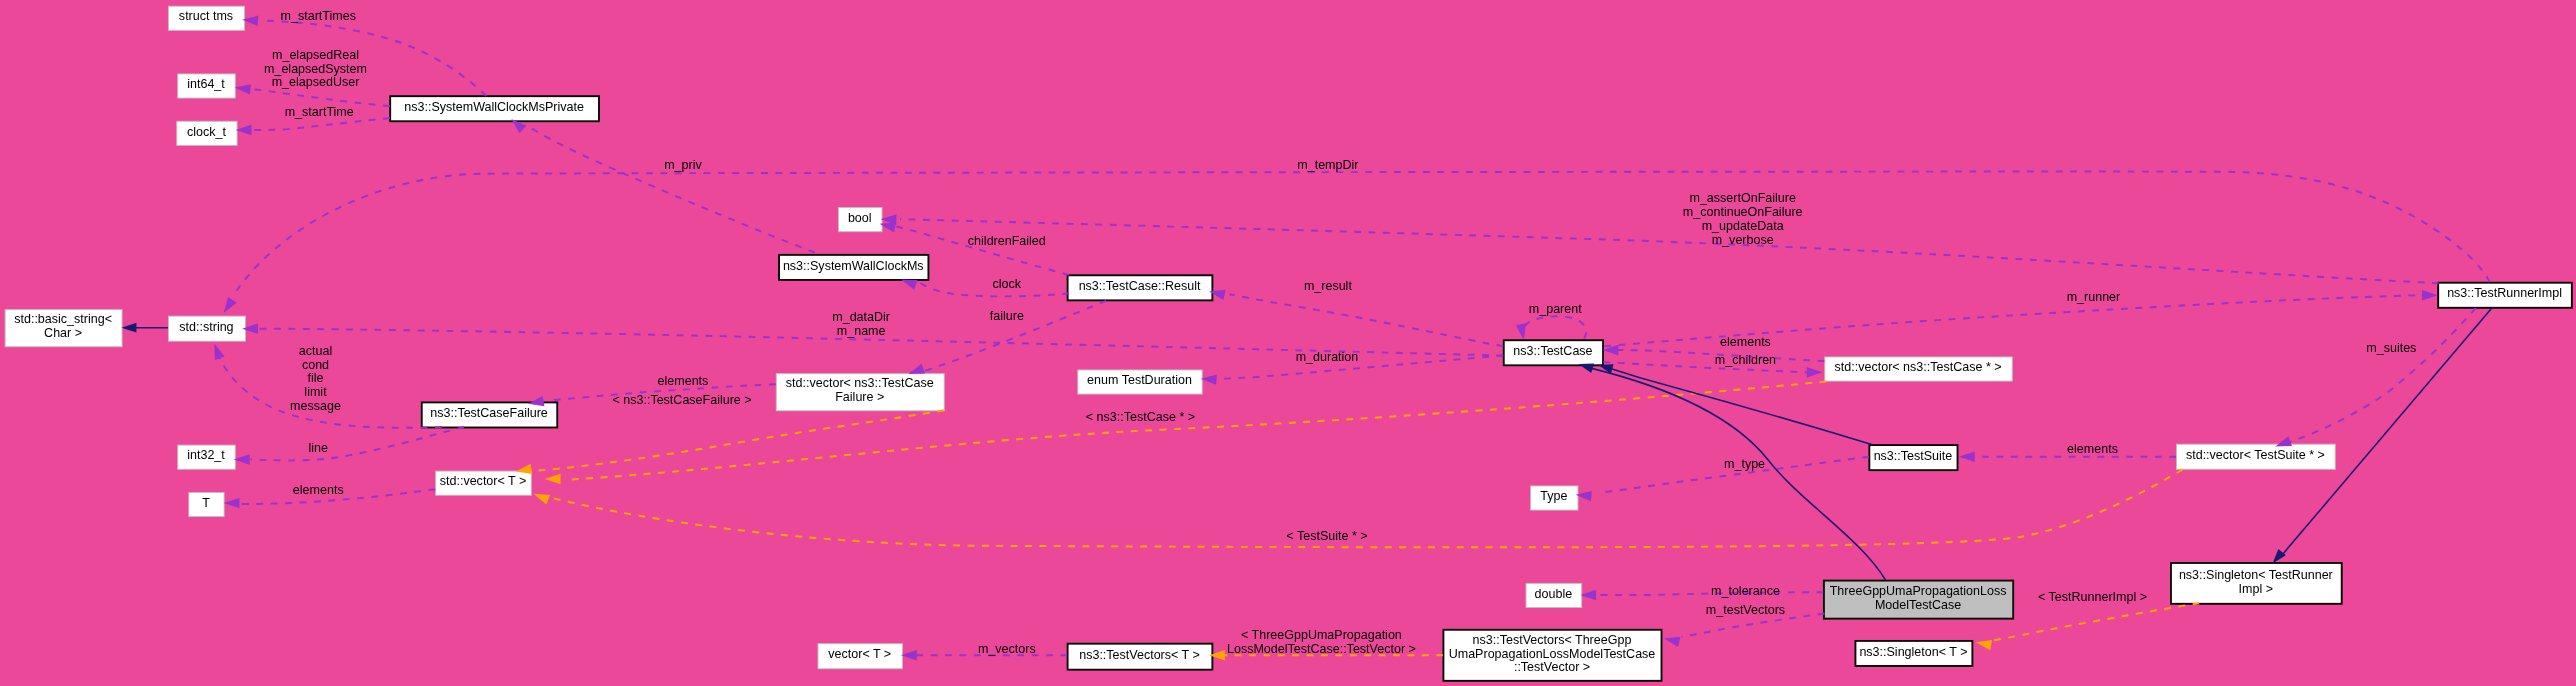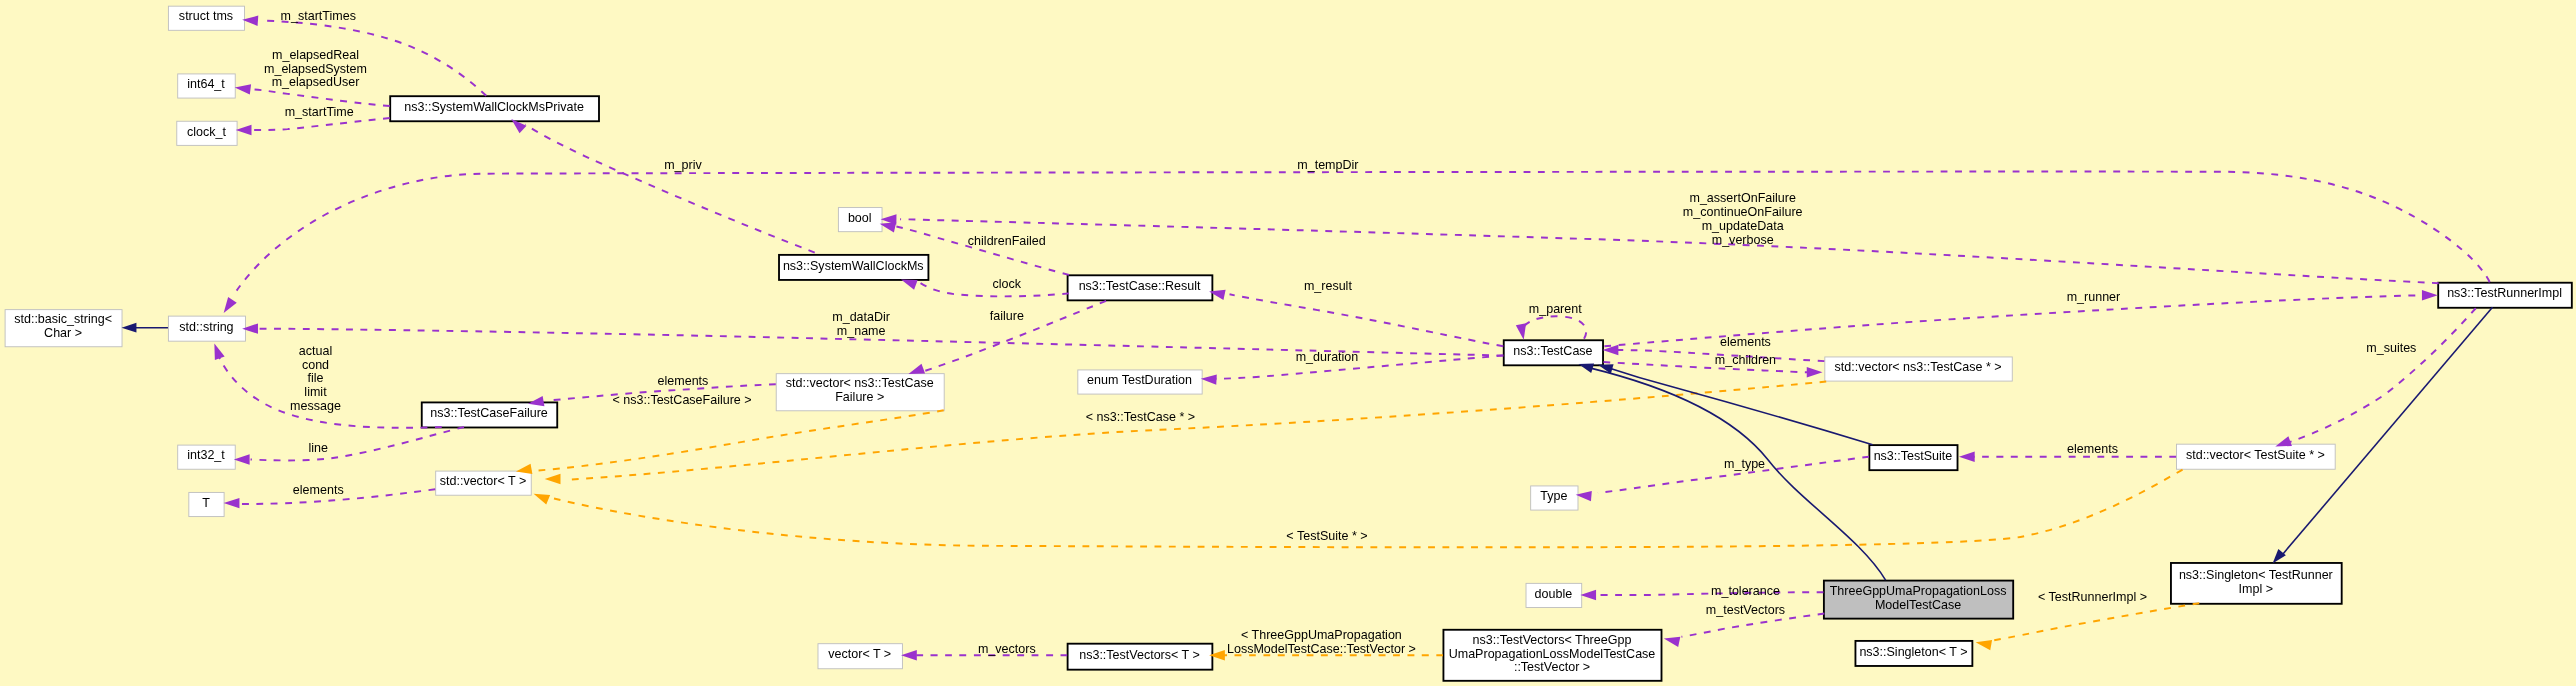--- a/index.html
+++ b/index.html
@@ -1,18 +1,18 @@
 <!DOCTYPE html>
 <html style="font-size:15px"><head>
 <meta charset="utf-8">
 <style>
   html,body{margin:0;padding:0;background:#ffffff;}
   body{width:2576px;height:687px;overflow:hidden;
        font-family:"Liberation Sans",sans-serif;}
-  #graph{position:relative;width:2576px;height:687px;background:#fef9c3;will-change:transform;}
+  #graph{position:relative;width:2576px;height:687px;background:#ec4899;will-change:transform;}
   svg{display:block;}
   text{font-family:"Liberation Sans",sans-serif;font-size:13.5px;fill:#000000;
        white-space:pre;dominant-baseline:alphabetic;}
   .edge-line{stroke-linecap:butt;}
 </style>
 </head>
 <body>
 
 <div id="graph">
 <svg width="2576" height="687" viewBox="0 0 2776 740" xmlns="http://www.w3.org/2000/svg">

